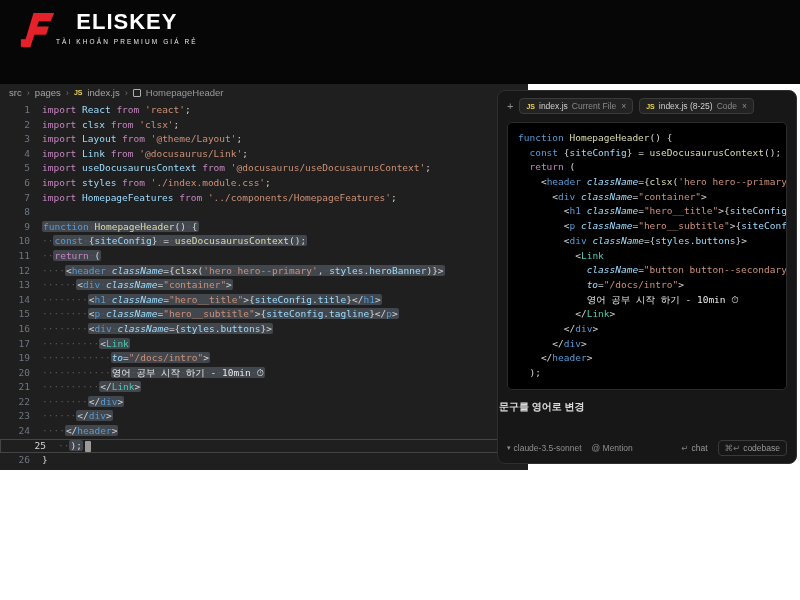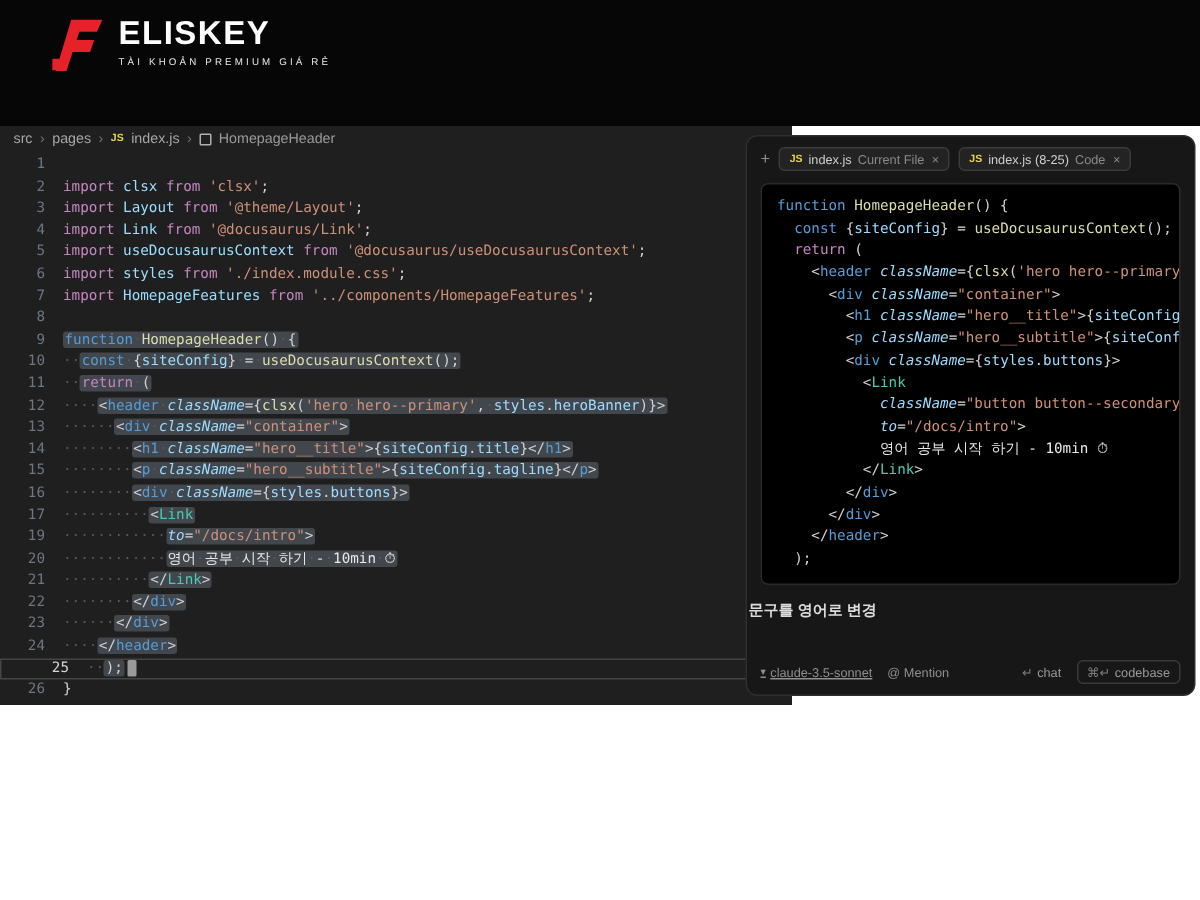--- a/index.html
+++ b/index.html
@@ -1,21 +1,21 @@
 <!DOCTYPE html>
 <html><head>
 <meta charset="utf-8">
 <style>
   html,body{margin:0;padding:0;width:800px;height:600px;background:#ffffff;overflow:hidden;
     font-family:"Liberation Sans",sans-serif;}
   .abs{position:absolute;box-sizing:border-box;}
 
   
   .site-header{left:0;top:0;width:800px;height:84px;background:#060606;}
-  .logo-row{display:flex;align-items:flex-start;gap:9px;padding:10px 0 0 34px;}
+  .logo-row{display:flex;align-items:flex-start;gap:0;padding:10px 0 0 20px;text-align:center;}
   .brand-title{color:#ffffff;font-weight:bold;font-size:22px;letter-spacing:1px;line-height:24px;}
   .brand-tagline{color:#e8e8e8;font-size:6.5px;letter-spacing:2.1px;margin-top:4px;}
 
   
   .editor-pane{left:0;top:84px;width:528px;height:386px;background:#1f1f1f;overflow:hidden;}
   .breadcrumb{height:17px;display:flex;align-items:center;gap:5px;padding-left:9px;
     font-size:9.5px;color:#a6a6a6;background:#1f1f1f;}
   .breadcrumb .sep{color:#6f6f6f;}
   .crumb-symbol{color:#9a9a9a;}
   .js-badge{color:#e8d44d;font-weight:bold;font-size:7px;letter-spacing:0;}
@@ -43,21 +43,21 @@
     border-radius:4px;padding:2px 6px;font-size:8.5px;color:#cfcfcf;white-space:nowrap;}
   .tab-meta{color:#8a8a8a;}
   .tab-close{color:#8a8a8a;margin-left:1px;}
   .chat-code{margin:4px 9px 0 9px;background:#000000;border:1px solid #2b2b2b;border-radius:5px;
     padding:8px 10px;font-family:"DejaVu Sans Mono",monospace;font-size:9.5px;line-height:14.7px;
     overflow:hidden;flex:none;height:250px;}
   .chat-code .code-line{height:14.7px;}
   .chat-message{padding:10px 11px 0 1px;font-size:10px;color:#dcdcdc;font-weight:bold;}
   .chat-bottom{margin-top:auto;display:flex;align-items:center;gap:10px;padding:7px 9px;
     font-size:8.5px;color:#8f8f8f;}
-  .model-select{display:flex;align-items:center;gap:3px;text-decoration:underline;}
+  .model-select{display:flex;align-items:center;gap:3px;}
   .model-chevron{font-size:7px;color:#8f8f8f;}
   .bottom-spacer{flex:1;}
   .action{display:flex;align-items:center;gap:3px;color:#9a9a9a;}
   .codebase-pill{border:1px solid #3a3a3a;border-radius:4px;padding:2px 6px;}
   .key-glyph{color:#7d7d7d;}
 </style>
 </head>
 <body>
 
 <div class="abs site-header">
@@ -83,20 +83,21 @@
     <span class="sep">›</span>
     <span class="js-badge">JS</span>
     <span>index.js</span>
     <span class="sep">›</span>
     <span class="symbol-box"></span>
     <span class="crumb-symbol">HomepageHeader</span>
   </div>
   <div class="code-area">
       <div class="code-line">
         <span class="line-num">1</span>
+        <span class="line-content"><span><span class="kw1">import </span><span class="var">React </span><span class="kw1">from </span><span class="str">'react'</span><span class="pun">;</span></span></span>
       </div>
       <div class="code-line">
         <span class="line-num">2</span>
         <span class="line-content"><span><span class="kw1">import </span><span class="var">clsx </span><span class="kw1">from </span><span class="str">'clsx'</span><span class="pun">;</span></span></span>
       </div>
       <div class="code-line">
         <span class="line-num">3</span>
         <span class="line-content"><span><span class="kw1">import </span><span class="var">Layout </span><span class="kw1">from </span><span class="str">'@theme/Layout'</span><span class="pun">;</span></span></span>
       </div>
       <div class="code-line">

